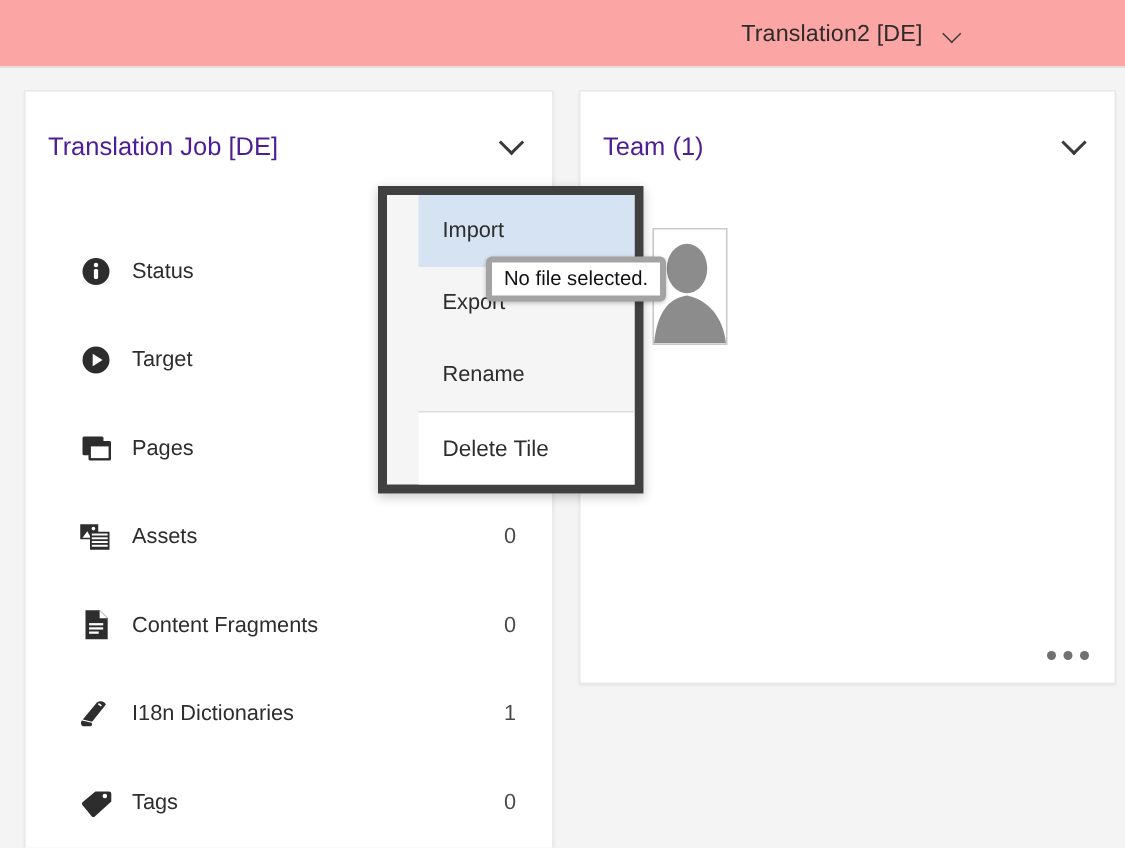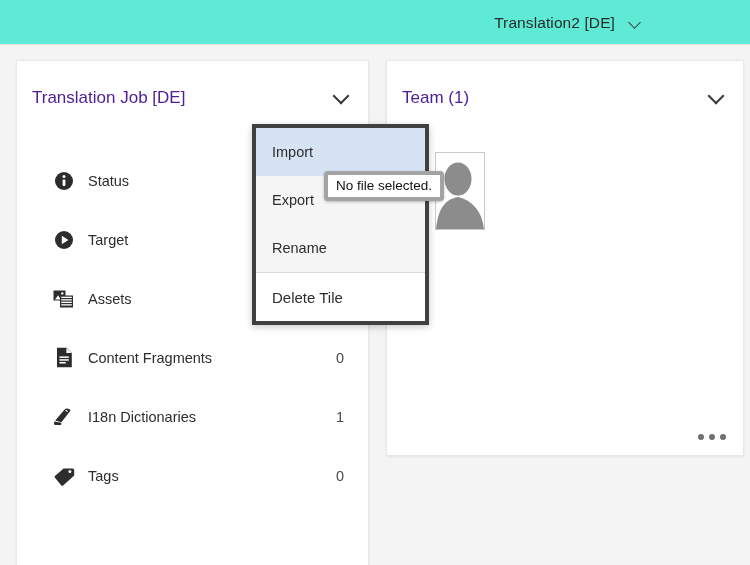--- a/index.html
+++ b/index.html
@@ -7,21 +7,21 @@
     width: 750px; height: 565px;
     font-family: "Liberation Sans", sans-serif;
     background: #f4f4f4;
     overflow: hidden;
   }
   #root { position: relative; width: 750px; height: 565px; }
 
   
   .topbar {
     position: absolute; left: 0; top: 0; width: 750px; height: 45px;
-    background: #5eead4;
+    background: #fca5a5;
     border-bottom: 1px solid #e1e1e1;
   }
   .topbar-title-wrap {
     position: absolute; right: 108px; top: 0; height: 45px;
     display: flex; align-items: center; gap: 14px;
   }
   .topbar-title {
     font-size: 15.5px; color: #2b2b2b; letter-spacing: .1px;
   }
   .chev {
@@ -80,23 +80,24 @@
   .dots {
     position: absolute; right: 17px; bottom: 17px;
     display: flex; gap: 5px; cursor: pointer;
   }
   .dots i { width: 6px; height: 6px; border-radius: 50%; background: #707070; display: block; }
 
   
   .ctx-menu {
     position: absolute; left: 252px; top: 124px; width: 177px;
     background: #f5f5f5;
-    border: 4px solid #404040;
+    border: 6px solid #404040;
     box-shadow: 0 2px 7px rgba(0,0,0,.22);
     z-index: 50;
+    padding-left: 21px;
   }
   .ctx-item {
     height: 48px; display: flex; align-items: center;
     padding: 0 16px; font-size: 14.5px; color: #2d2d2d;
     cursor: pointer;
   }
   .ctx-item.selected { background: #d6e3f3; }
   .ctx-item.plain { background: #f5f5f5; }
   .ctx-sep {
     height: 49px; background: #fff; display: flex; align-items: center;
@@ -151,20 +152,31 @@
         <span class="stat-icon">
           <svg width="20" height="20" viewBox="0 0 20 20">
             <circle cx="10" cy="10" r="9" fill="#2d2d2d"></circle>
             <path d="M7.8 5.8 L14.4 10 L7.8 14.2 Z" fill="#fff"></path>
           </svg>
         </span>
         <span class="stat-label">Target</span>
         <span class="stat-value"></span>
       </div>
 
+      <div class="stat-row">
+        <span class="stat-icon">
+          <svg width="21" height="20" viewBox="0 0 21 20">
+            <rect x="1" y="2" width="14" height="12.5" rx="1" fill="#2d2d2d"></rect>
+            <rect x="5" y="5" width="15" height="13" rx="1" fill="#2d2d2d"></rect>
+            <rect x="6.6" y="8.6" width="11.8" height="7.8" fill="#fff"></rect>
+          </svg>
+        </span>
+        <span class="stat-label">Pages</span>
+        <span class="stat-value"></span>
+      </div>
 
       <div class="stat-row">
         <span class="stat-icon">
           <svg width="22" height="20" viewBox="0 0 22 20">
             <rect x="0.5" y="1.5" width="12" height="10" fill="#2d2d2d"></rect>
             <circle cx="9.3" cy="4.4" r="1.2" fill="#fff"></circle>
             <path d="M2 10.5 L5.2 6.2 L7.6 10.5 Z" fill="#fff"></path>
             <rect x="7" y="6.5" width="13" height="12" fill="#2d2d2d"></rect>
             <g fill="#fff">
               <rect x="8.2" y="7.7" width="10.6" height="1.3"></rect>

